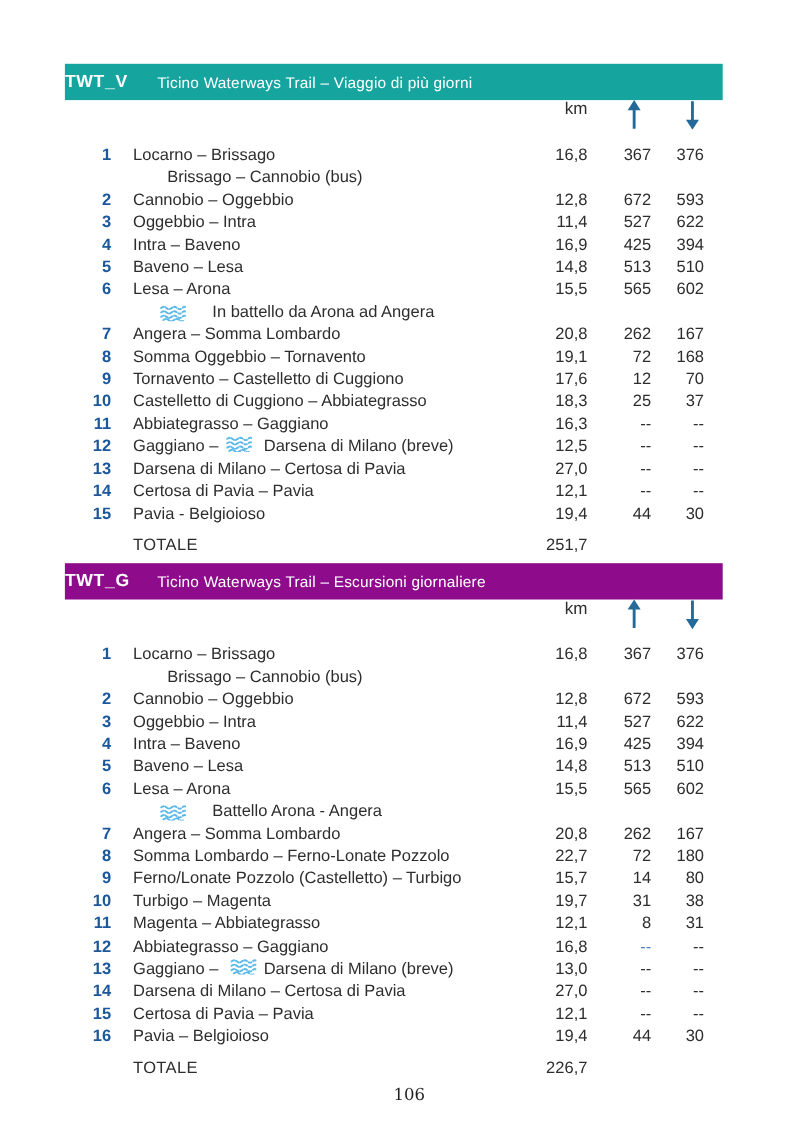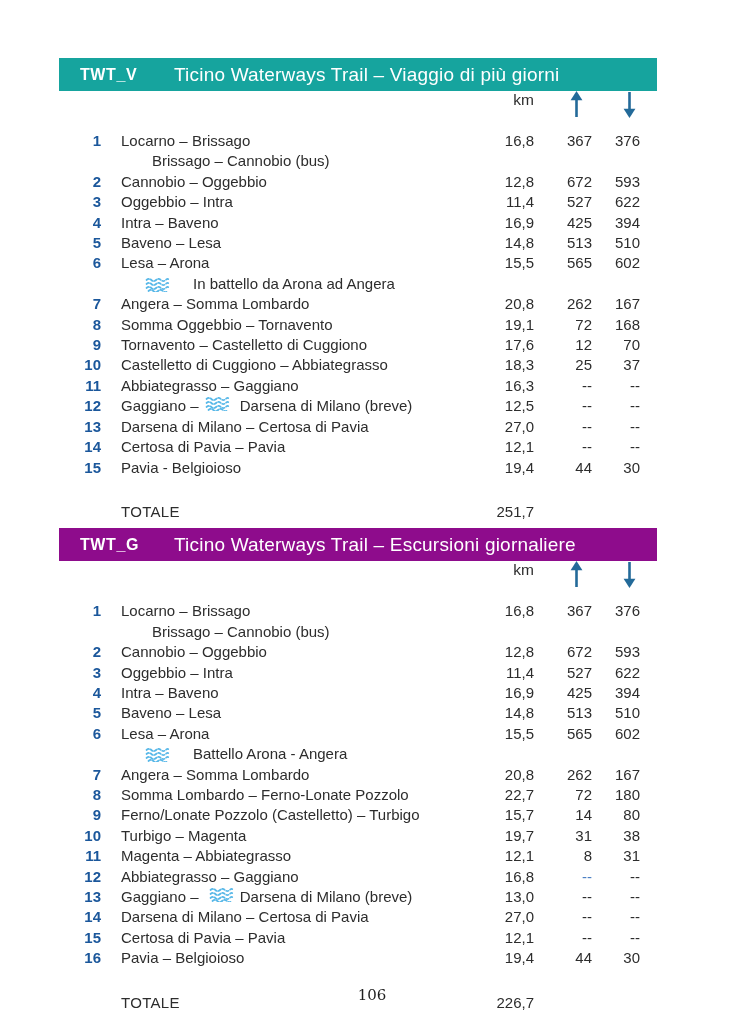--- a/index.html
+++ b/index.html
@@ -7,44 +7,44 @@
     position:relative;width:732px;height:1024px;background:#ffffff;
     font-family:"Liberation Sans","DejaVu Sans",sans-serif;
     color:var(--text,#2d2d2d);overflow:hidden;
     --text:#2d2d2d;
   }
   .content{position:absolute;left:59px;top:58px;width:598px;}
   .section + .section{margin-top:6px;}
 
   .bar{
     height:33px;display:flex;align-items:center;
-    padding:0 21px;color:#fff;box-sizing:border-box;
+    padding:0 0;color:#fff;box-sizing:border-box;
   }
   .code{font-size:16px;font-weight:bold;letter-spacing:.6px;min-width:80px;}
-  .title{font-size:19px;margin-left:14px;letter-spacing:.2px;}
+  .title{font-size:14px;margin-left:4px;letter-spacing:.2px;}
 
   
   .cols,.row{display:flex;box-sizing:border-box;padding-right:17px;}
   .c-num{width:42px;flex:none;text-align:right;}
   .c-name{flex:1;padding-left:20px;min-width:0;}
   .c-km{width:70px;flex:none;text-align:right;}
   .c-asc{width:58px;flex:none;text-align:right;}
   .c-desc{width:48px;flex:none;text-align:right;}
 
   .cols{height:40px;align-items:flex-start;padding-bottom:3px;font-size:15.5px;}
   .cols .c-asc svg{margin-right:8px;vertical-align:bottom;}
   .cols .c-desc svg{margin-right:3px;vertical-align:bottom;}
 
   .row{font-size:15px;line-height:20.4px;}
   .num{color:var(--num,#1b579b);font-weight:bold;}
   .name{white-space:nowrap;overflow:hidden;}
   .name-inline{display:inline-flex;align-items:flex-start;gap:6px;white-space:pre;}
   .sub-name{padding-left:51px;}
   .note-name{padding-left:44px;display:flex;align-items:center;gap:23px;}
-  .total-row{margin-top:24px;justify-content:flex-end;}
+  .total-row{margin-top:8px;justify-content:flex-end;}
   .total-label{letter-spacing:.3px;}
   .dash-blue{color:var(--dashblue,#4d80c4);}
 
   .arrow{color:var(--arrow,#236a99);}
   .waves{color:var(--wave,#58b8e8);display:inline-flex;flex:none;}
 
   .page-number{
     position:absolute;left:12px;right:0;bottom:20px;text-align:center;
     font-family:"DejaVu Serif","Liberation Serif",serif;font-size:15px;color:#1f1f1f;
   }

